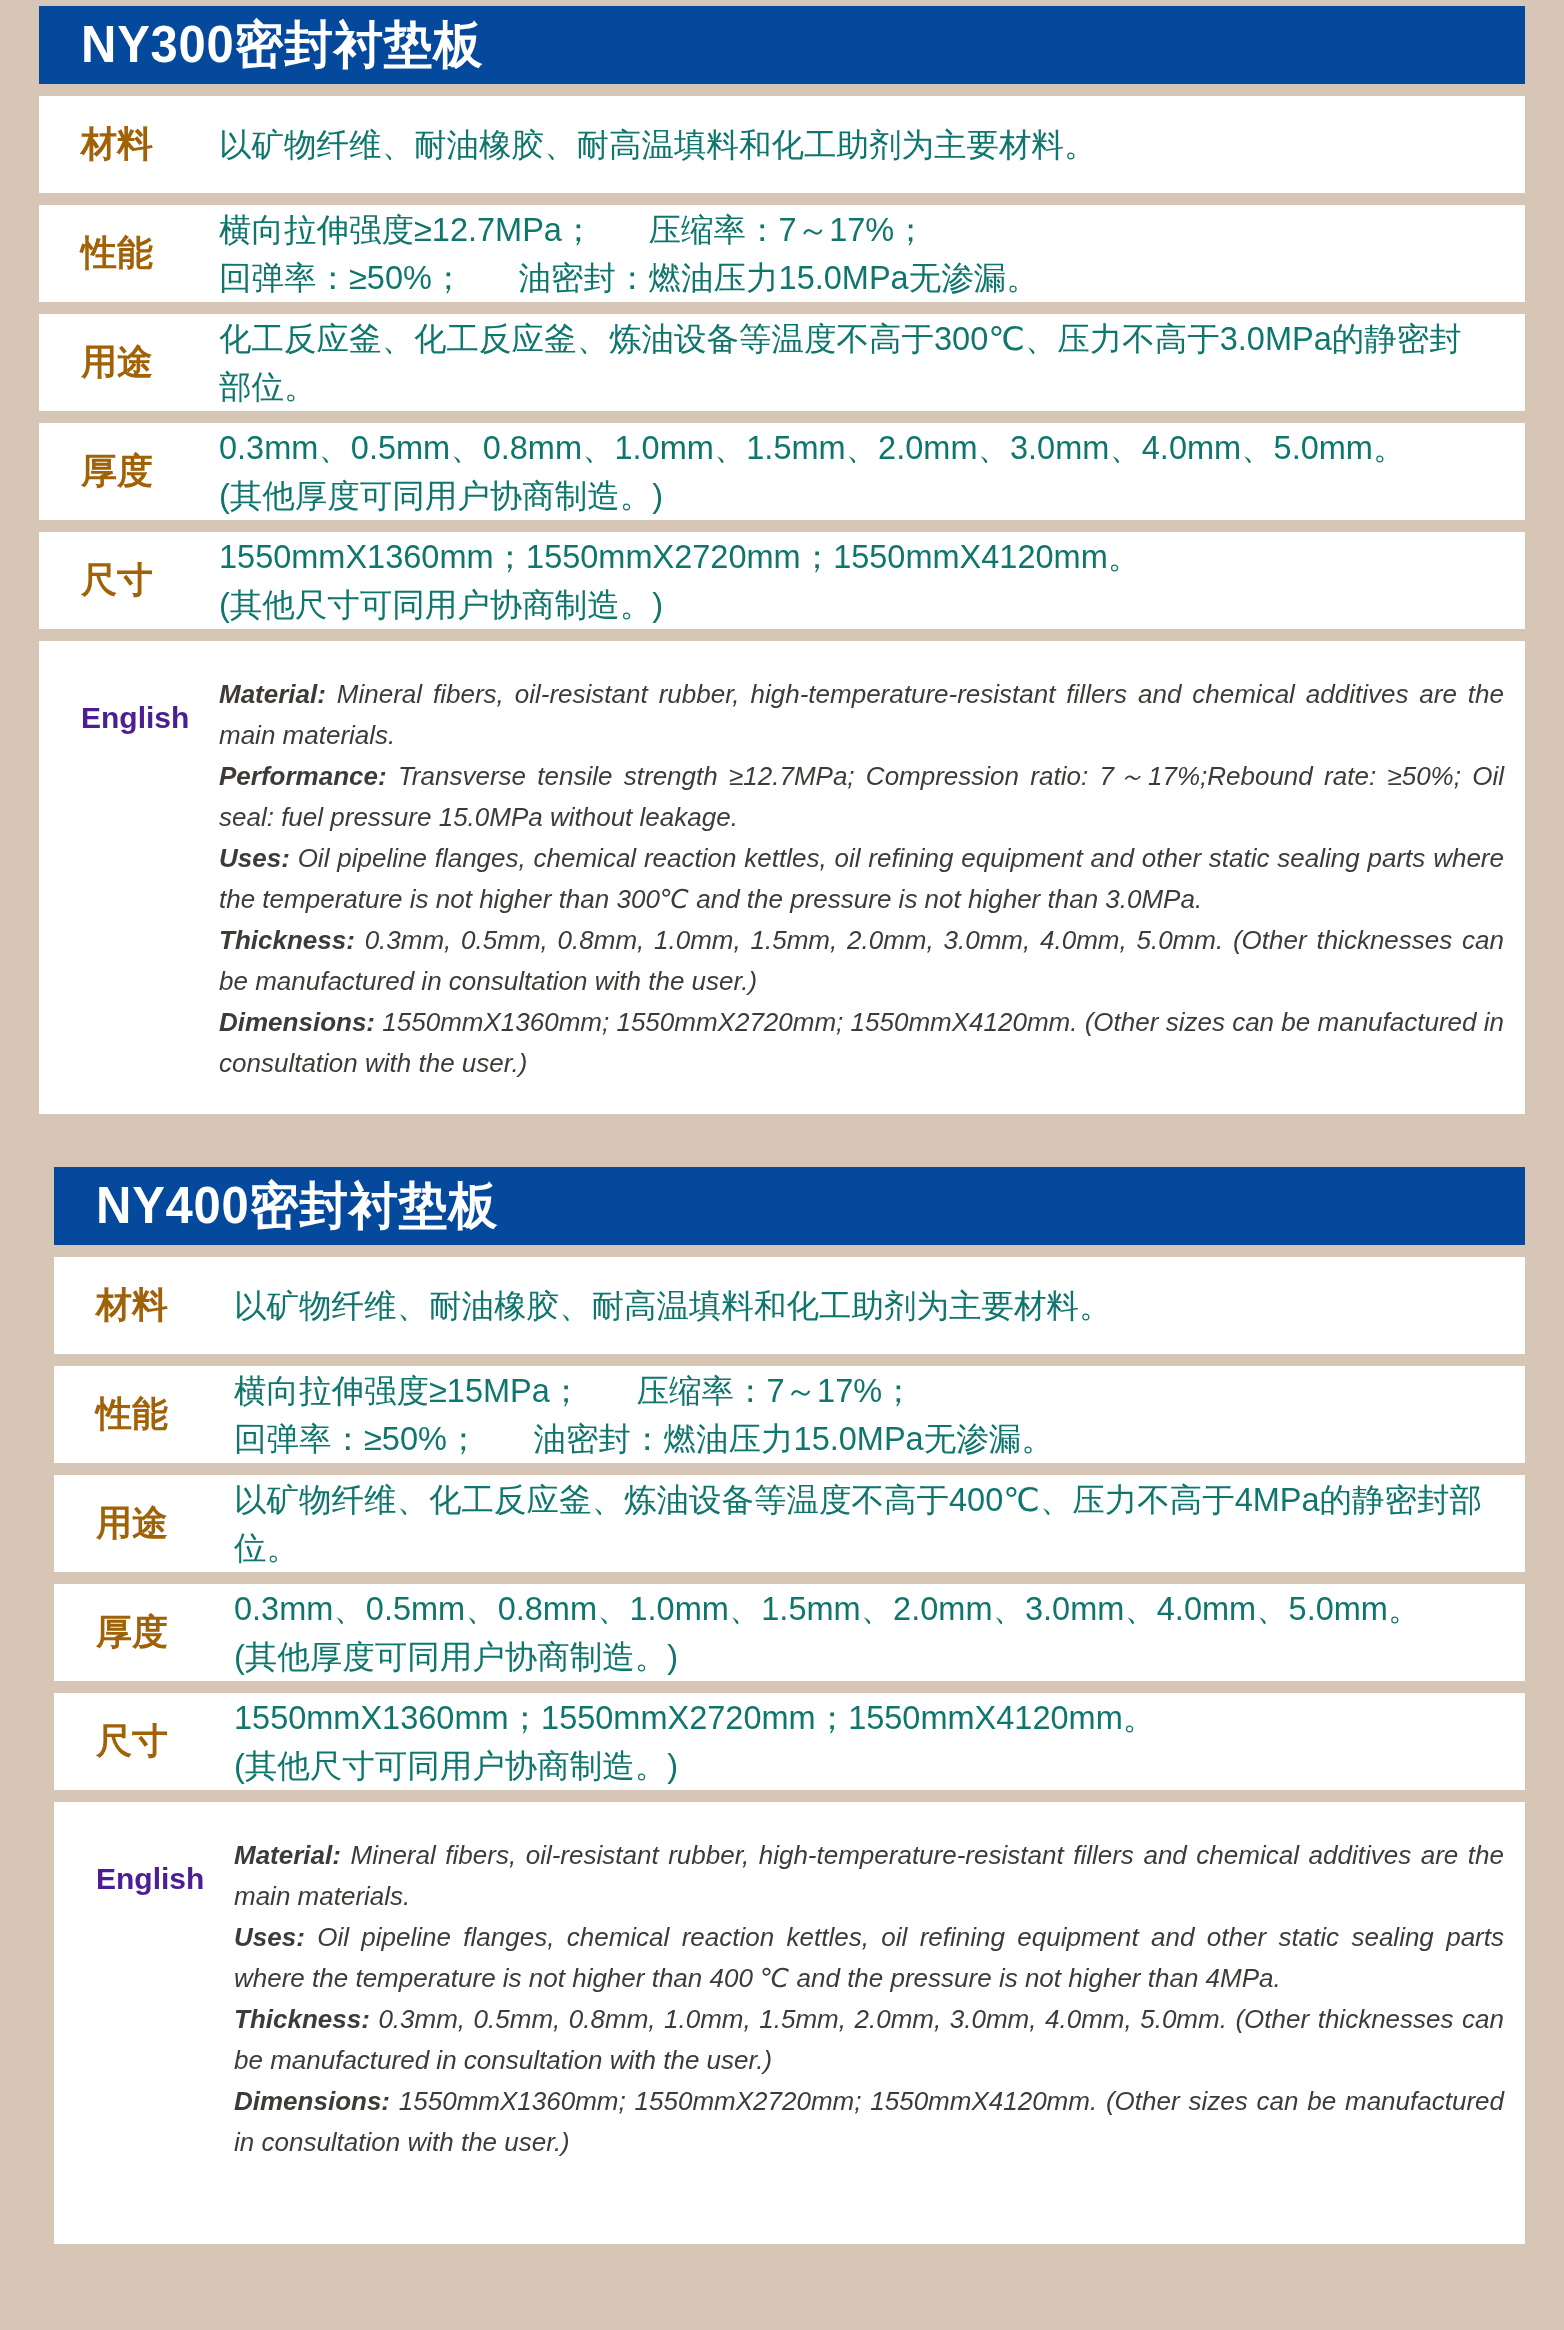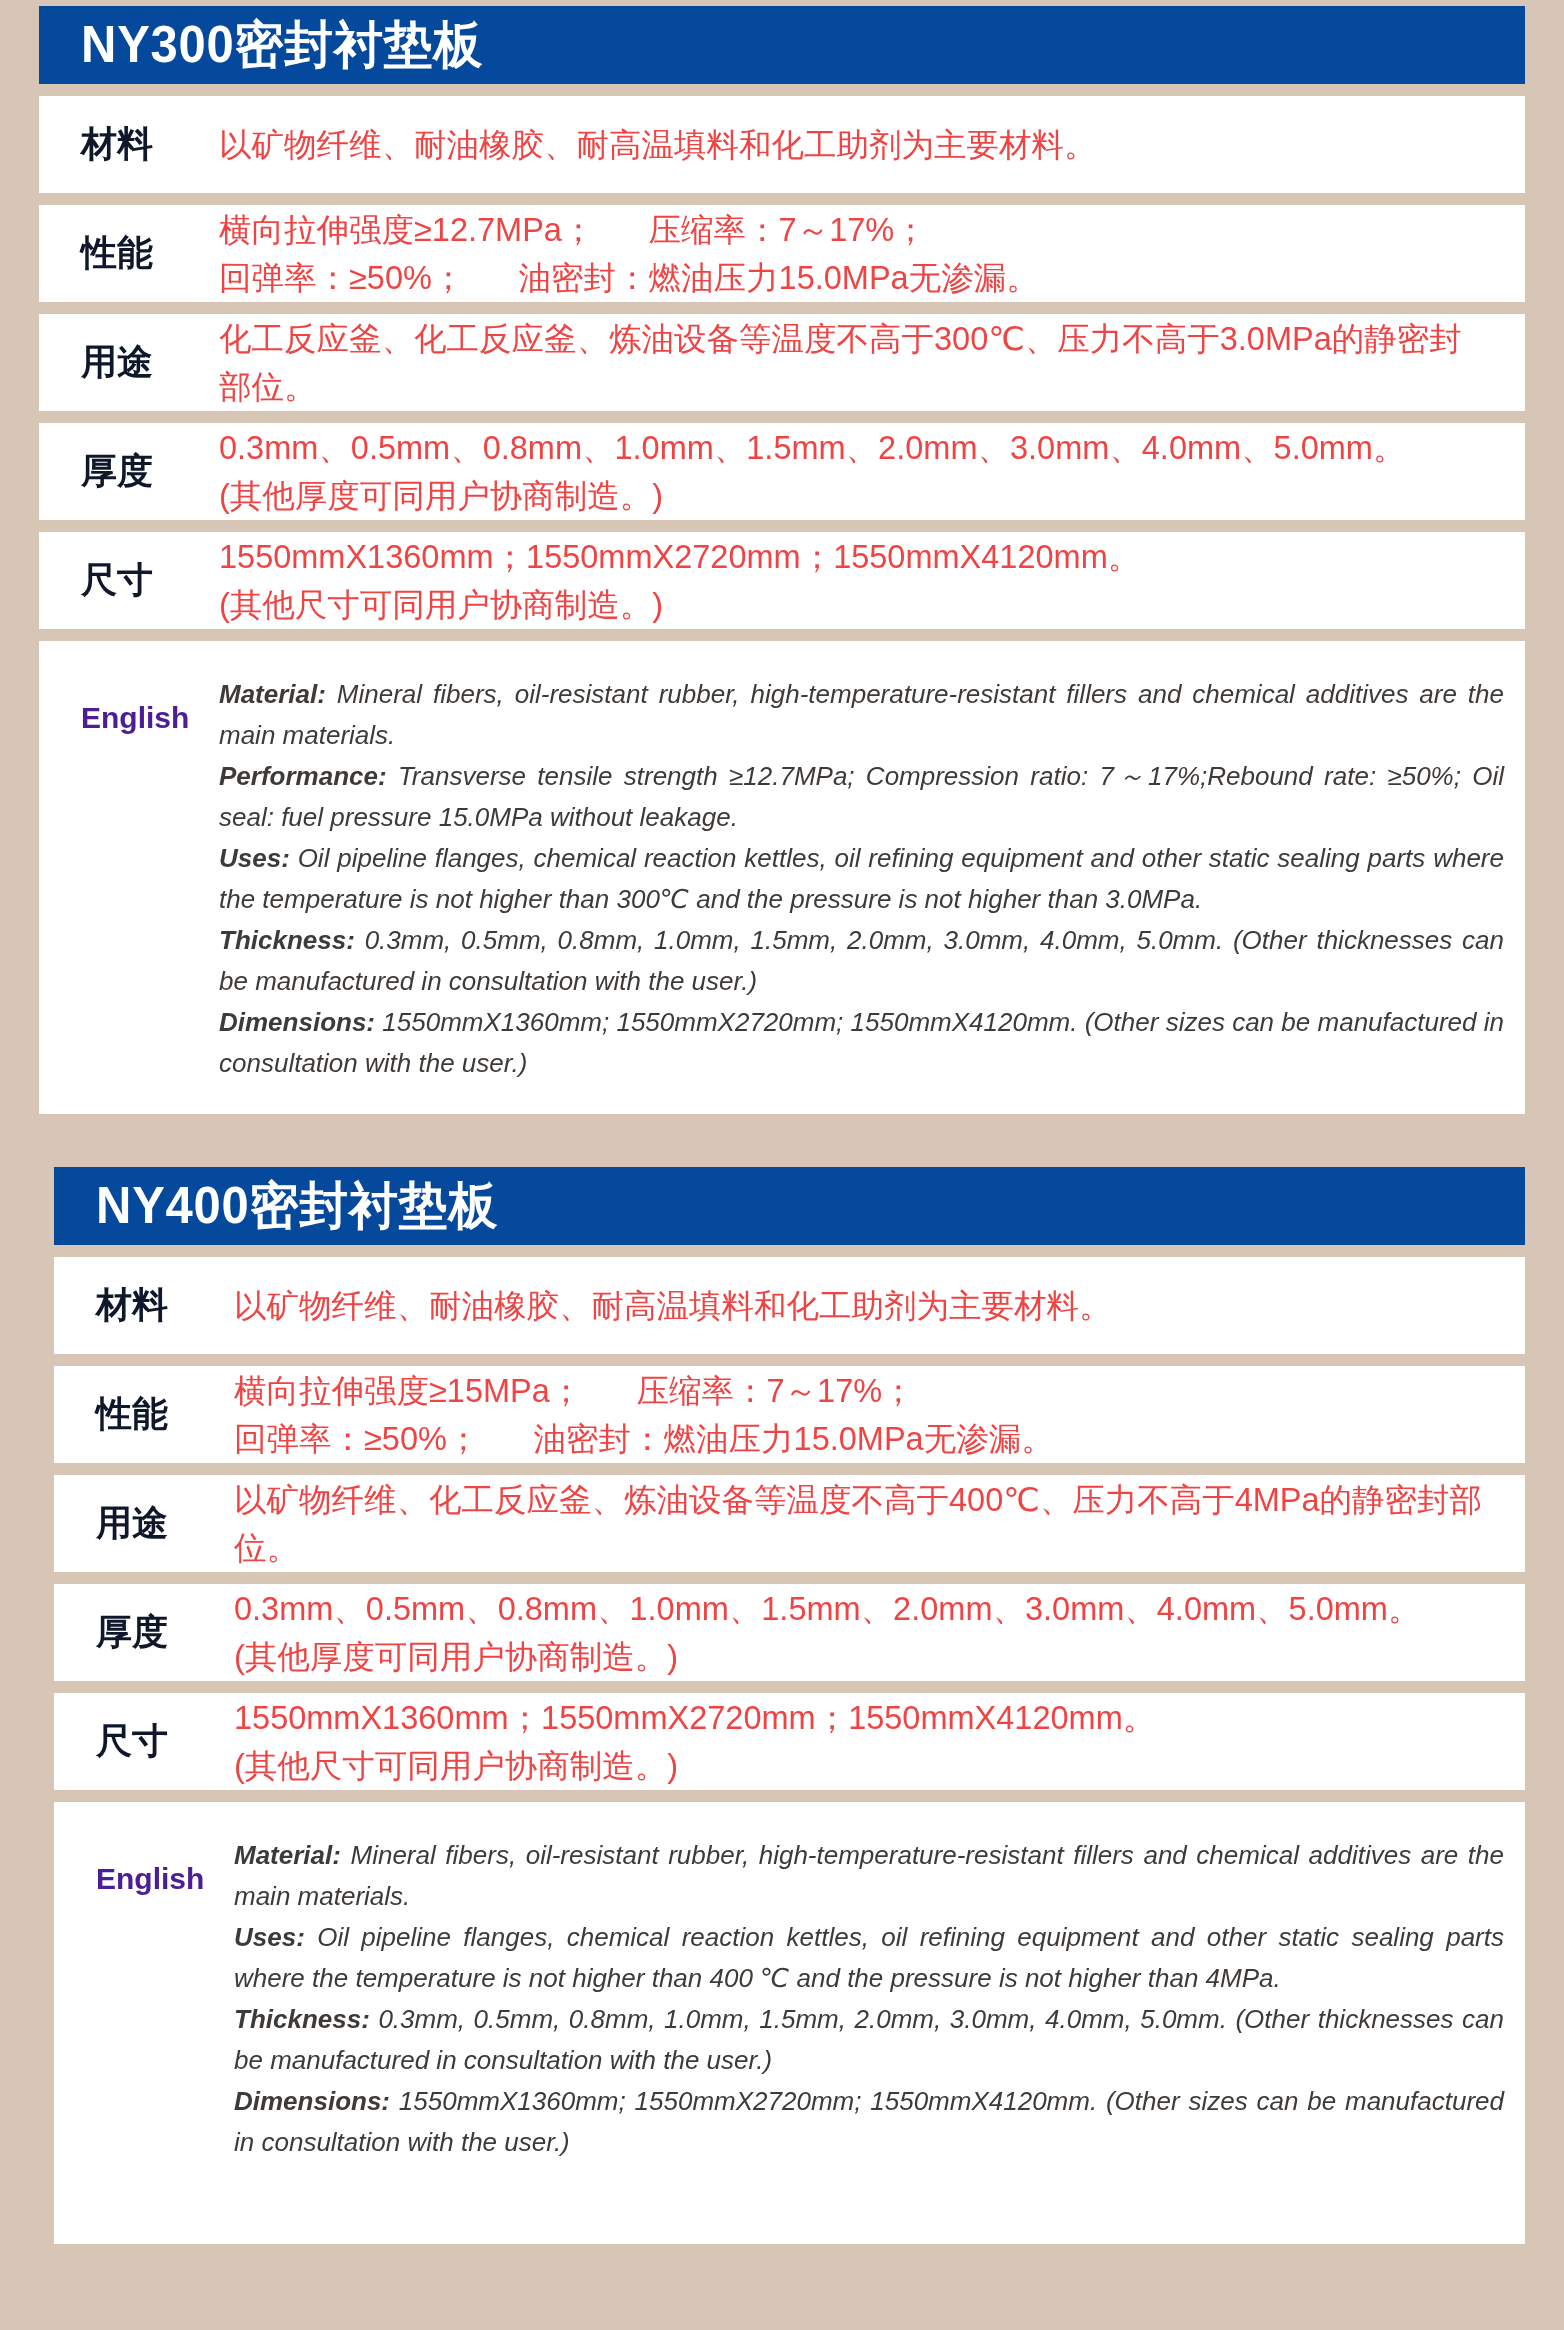--- a/index.html
+++ b/index.html
@@ -44,25 +44,25 @@
     display: flex;
     align-items: center;
     box-sizing: border-box;
     padding: 0 42px;
   }
   .row-label {
     width: 138px;
     min-width: 138px;
     font-size: 36px;
     font-weight: 700;
-    color: #0f172a;
+    color: #a16207;
   }
   .row-content {
     font-size: 32.5px;
-    color: #ef4444;
+    color: #0f766e;
     line-height: 48px;
     white-space: pre-wrap;
   }
 
   .english-row {
     background: #ffffff;
     min-height: 442px;
     display: flex;
     align-items: flex-start;
     box-sizing: border-box;

